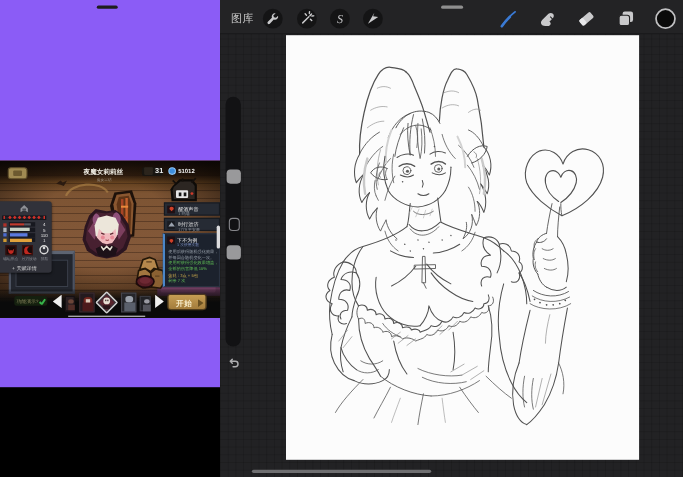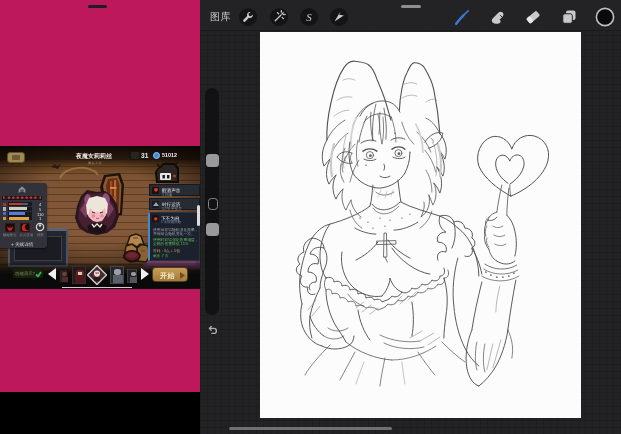--- a/index.html
+++ b/index.html
@@ -25,21 +25,21 @@
 
   #canvas{position:absolute;left:60.2px;top:31.5px;width:321.8px;height:386.2px;background:#fcfcfc;}
 
   
   #sbtrack{position:absolute;left:5.7px;top:88.4px;width:13.5px;height:226.6px;background:#121214;border-radius:7px;}
   .handle{position:absolute;left:6px;width:13px;height:13px;background:#99999b;border-radius:3.5px;}
   #sqbtn{position:absolute;left:8.2px;top:198px;width:10.5px;height:11.5px;border:1.6px solid #86868a;border-radius:3.5px;background:transparent;}
   #undo{position:absolute;left:7px;top:324px;}
 
   
-  #gamepane{position:absolute;left:0;top:0;width:199.5px;height:392px;background:#be185d;overflow:hidden;}
+  #gamepane{position:absolute;left:0;top:0;width:199.5px;height:352px;background:#8b5cf6;overflow:hidden;}
   #gpill{position:absolute;left:88px;top:4.5px;width:19px;height:3px;border-radius:2px;background:#1e1e1e;}
   #game{position:absolute;left:0;top:146px;width:199.5px;height:142.5px;background:#6e4a2f;overflow:hidden;}
   #floor{position:absolute;left:0;top:0;width:100%;height:100%;
      background:
        repeating-linear-gradient(180deg,rgba(0,0,0,0) 0 6px,rgba(38,21,12,.38) 6px 7px),
        linear-gradient(180deg,#160d08 0,#2e1c0e 13px,#64411f 20px,#7d5433 30px,#84593a 60%,#6e4829 85%,#56361f 100%);}
   #vign{position:absolute;left:0;top:0;width:100%;height:100%;
      background:radial-gradient(ellipse 125px 85px at 95px 59px,rgba(0,0,0,0) 48%,rgba(0,0,0,.5) 100%);}
   .t{transform-origin:0 0;white-space:nowrap;display:block;}
 </style>

